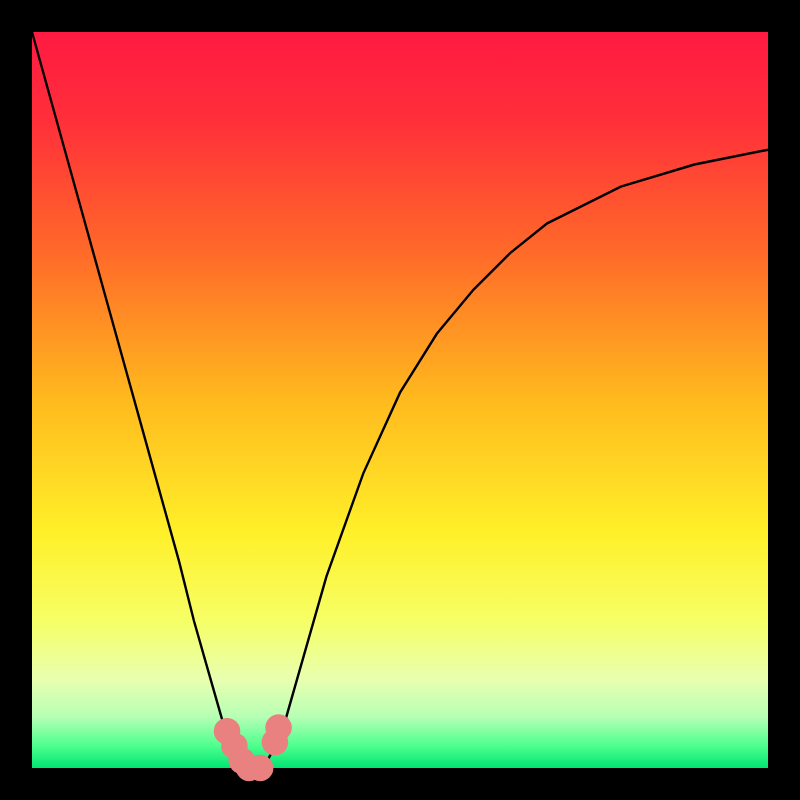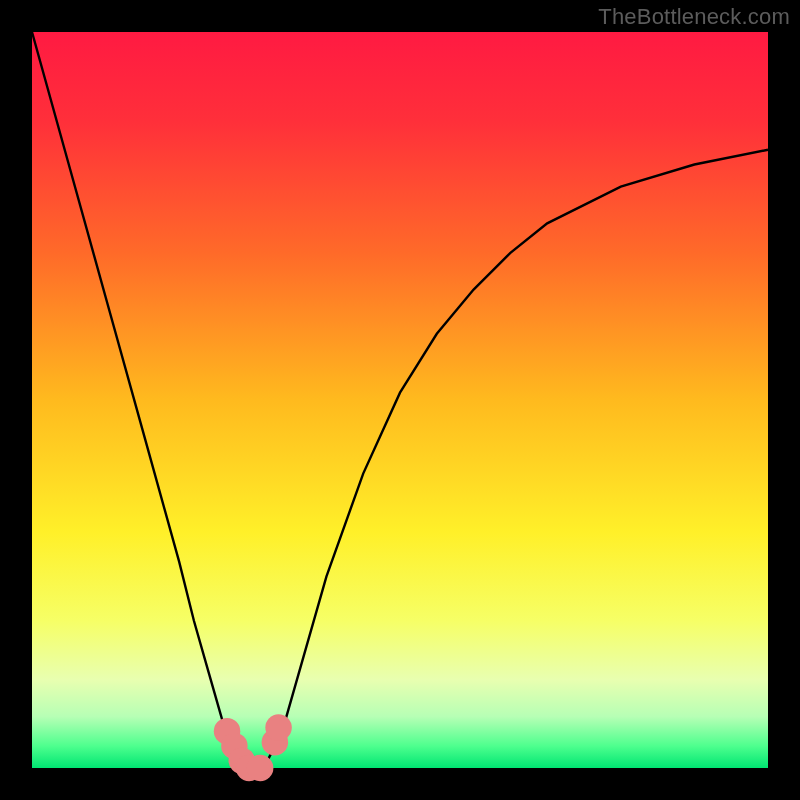--- a/index.html
+++ b/index.html
@@ -57,14 +57,13 @@
     <g id="marker-group">
         <circle cx="227.04" cy="731.20" r="13.25" fill="#e98181"></circle>
         <circle cx="234.40" cy="745.92" r="13.25" fill="#e98181"></circle>
         <circle cx="241.76" cy="760.64" r="13.25" fill="#e98181"></circle>
         <circle cx="249.12" cy="768.00" r="13.25" fill="#e98181"></circle>
         <circle cx="260.16" cy="768.00" r="13.25" fill="#e98181"></circle>
         <circle cx="274.88" cy="742.24" r="13.25" fill="#e98181"></circle>
         <circle cx="278.56" cy="727.52" r="13.25" fill="#e98181"></circle>
       </g>
   </svg>
-  <div class="attribution">TheBottleneck.com</div>
 </div>
 
 </body></html>

